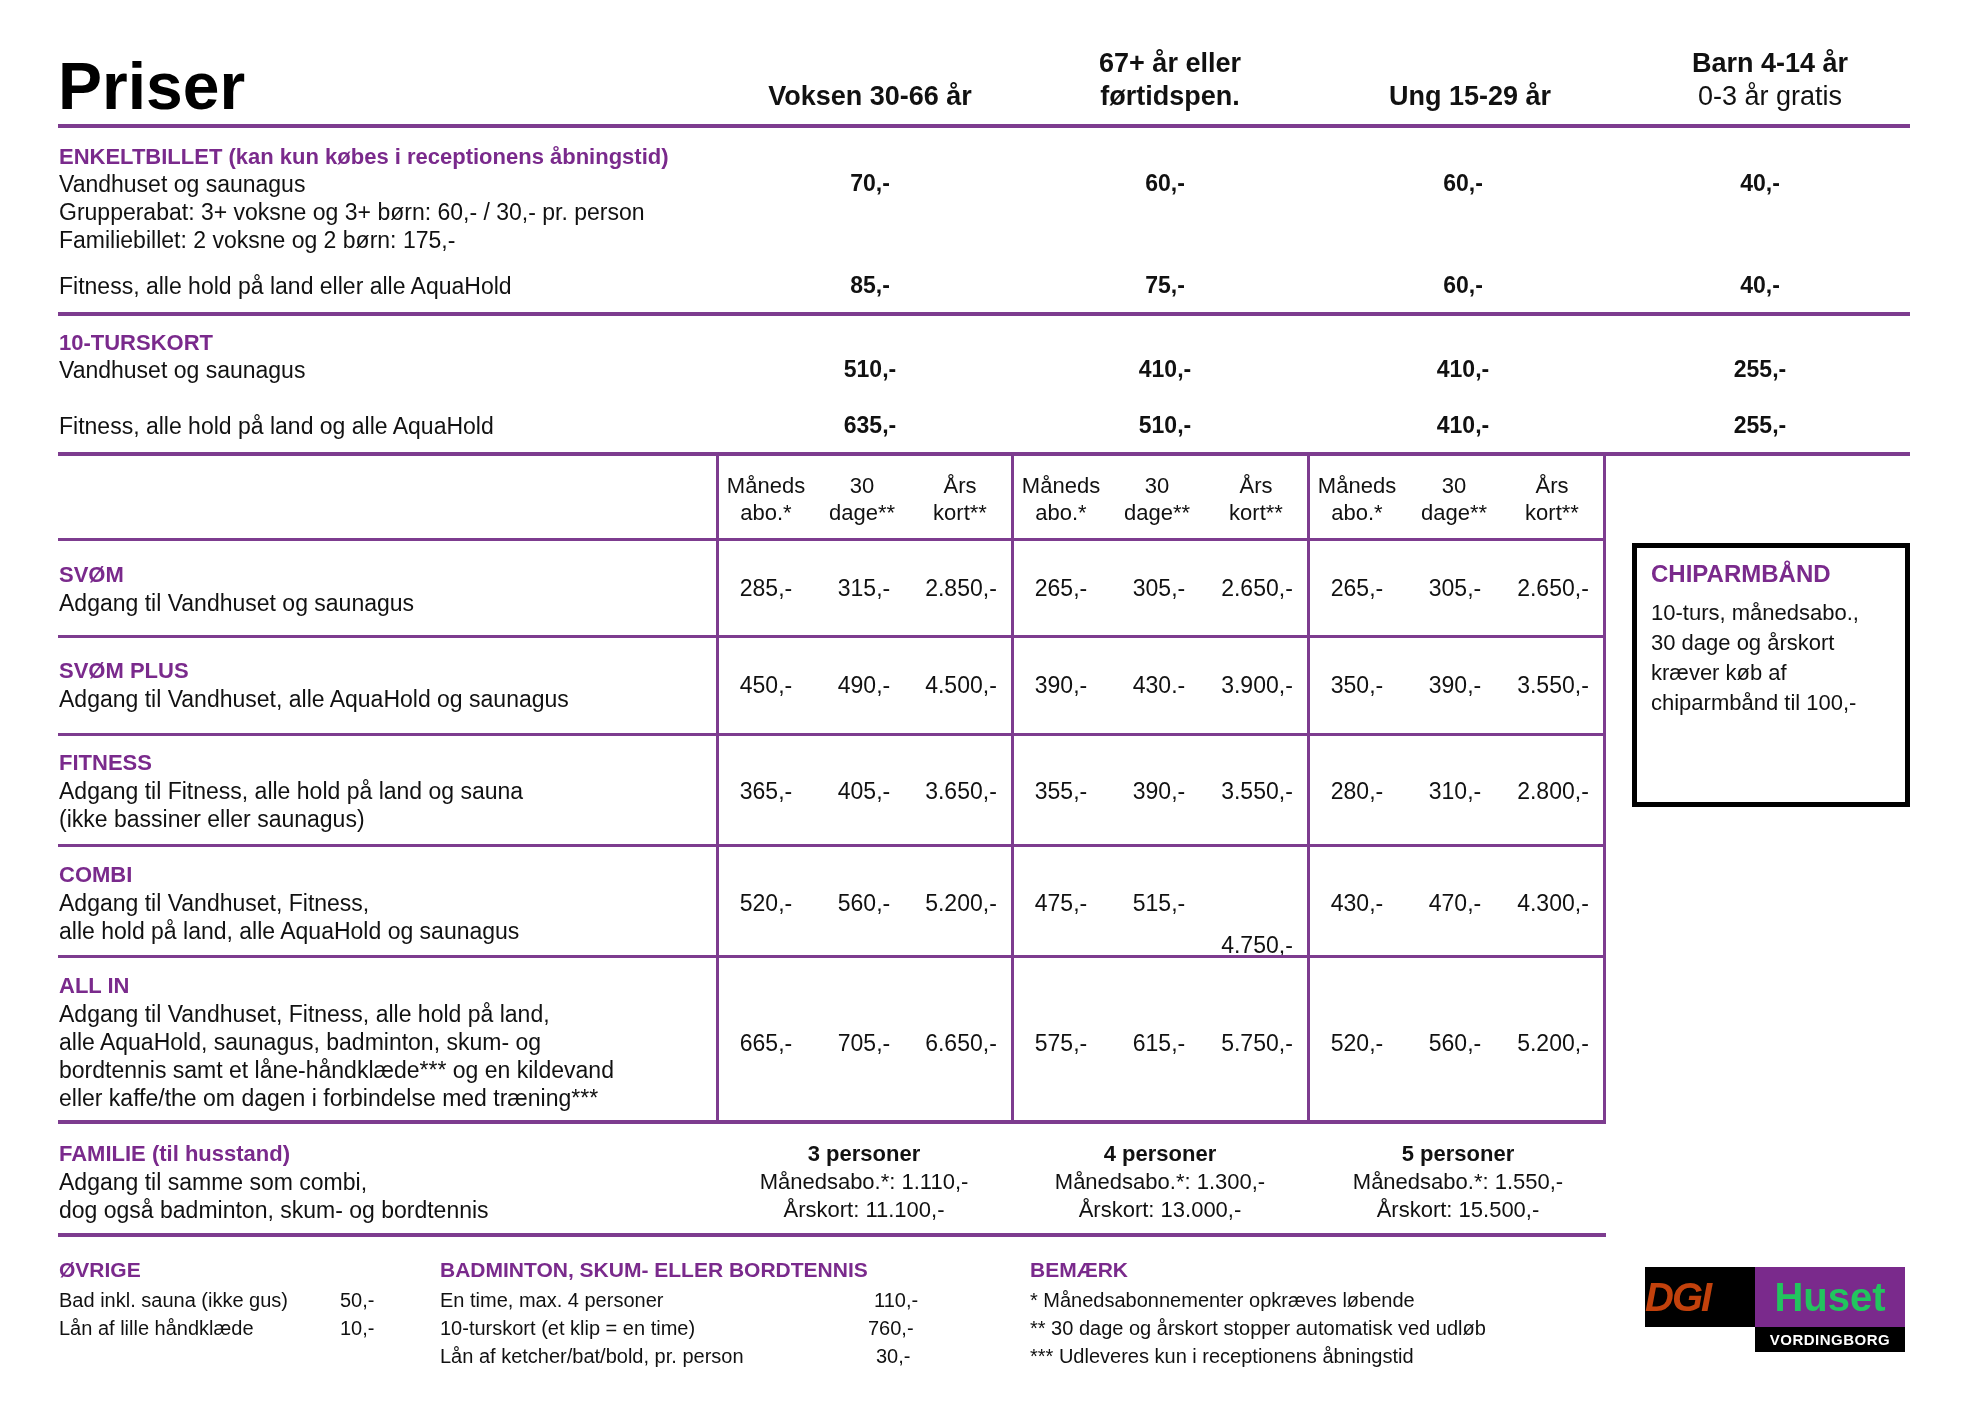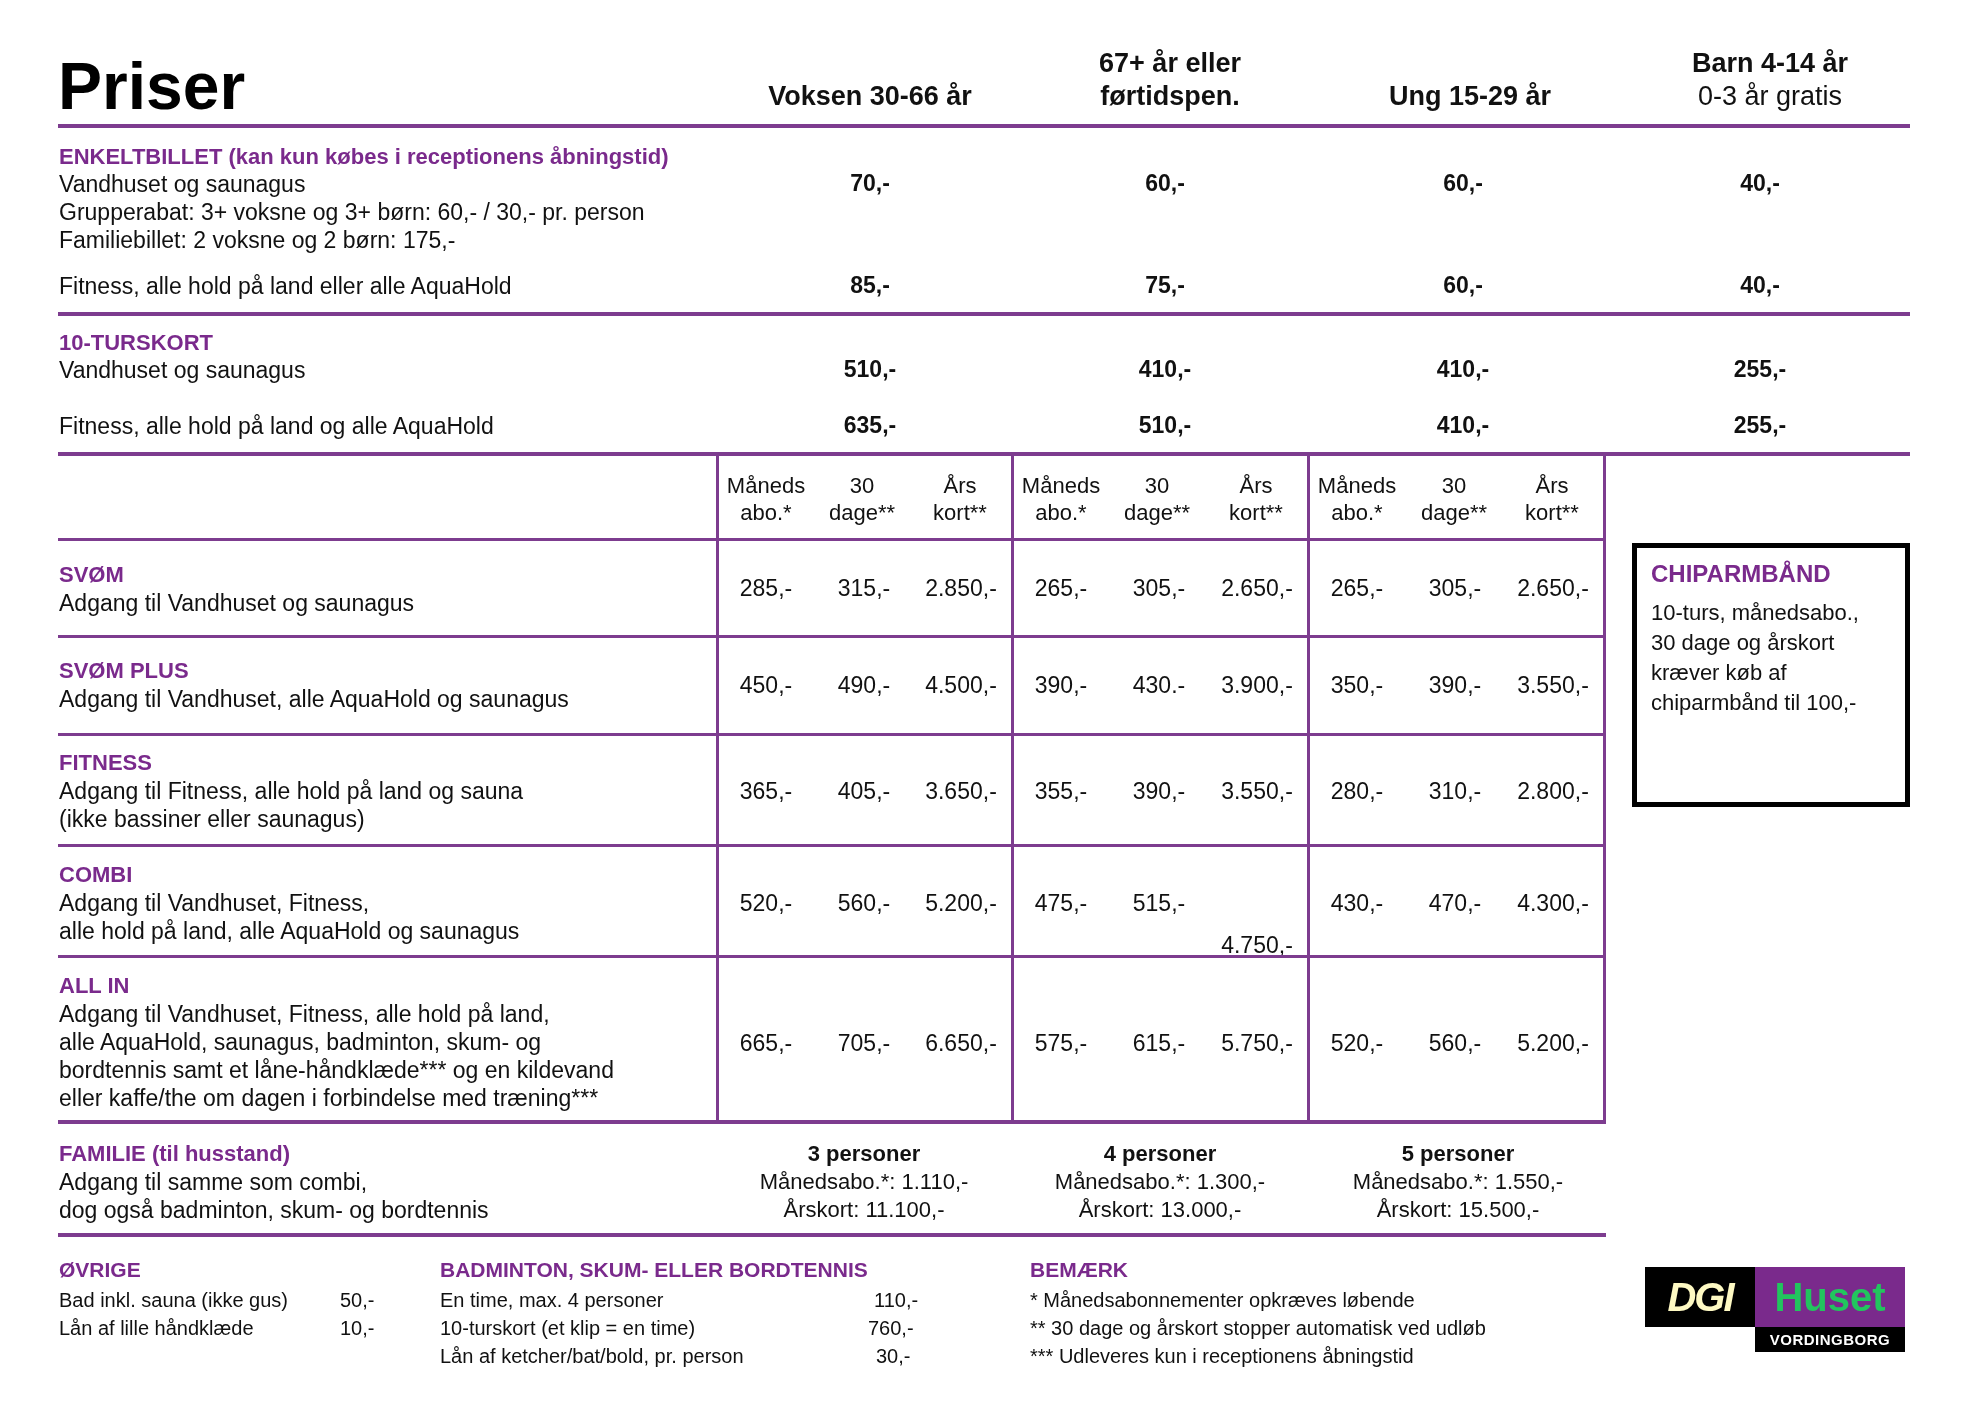--- a/index.html
+++ b/index.html
@@ -18,21 +18,21 @@
   .cell { position: absolute; font-size: 23px; text-align: center; width: 98px; color: #111; white-space: nowrap; }
   .subhead { position: absolute; font-size: 22px; text-align: center; width: 98px; line-height: 27px; color: #111; }
   .chip { position: absolute; left: 1632px; top: 543px; width: 278px; height: 264px; border: 5px solid #000; padding: 12px 14px; }
   .chip .h { font-size: 24px; font-weight: bold; color: #7a2a8c; margin-bottom: 10px; }
   .chip .p1 { font-size: 22px; line-height: 30px; margin-bottom: 8px; }
   .chip .p2 { font-size: 19px; line-height: 27px; }
   .fam { position: absolute; font-size: 22px; text-align: center; width: 260px; line-height: 28px; color: #111; }
   .foot-h { position: absolute; font-size: 21px; font-weight: bold; color: #7a2a8c; white-space: nowrap; }
   .foot-t { position: absolute; font-size: 20px; line-height: 28px; color: #111; white-space: nowrap; }
   .logo { position: absolute; left: 1645px; top: 1267px; width: 260px; height: 85px; }
-  .logo .dgi { position: absolute; left: 0; top: 0; width: 110px; height: 60px; background: #000; color: #fef9c3; font-size: 40px; font-weight: bold; font-style: italic; text-align: center; line-height: 60px; letter-spacing: -2px; }
+  .logo .dgi { position: absolute; left: 0; top: 0; width: 110px; height: 60px; background: #000; color: #c2410c; font-size: 40px; font-weight: bold; font-style: italic; text-align: left; line-height: 60px; letter-spacing: -2px; }
   .logo .huset { position: absolute; left: 110px; top: 0; width: 150px; height: 60px; background: #7a2a8c; color: #22c55e; font-size: 40px; font-weight: bold; text-align: center; line-height: 60px; }
   .logo .city { position: absolute; left: 110px; top: 60px; width: 150px; height: 25px; background: #000; color: #fff; font-size: 15px; font-weight: bold; text-align: center; line-height: 25px; letter-spacing: 0.5px; }
 </style>
 </head>
 <body>
 
 <div class="abs title">Priser</div>
 
 <div class="colhead" style="left:730px; top:80px; width:280px;">
   <div>Voksen 30-66 år</div>

